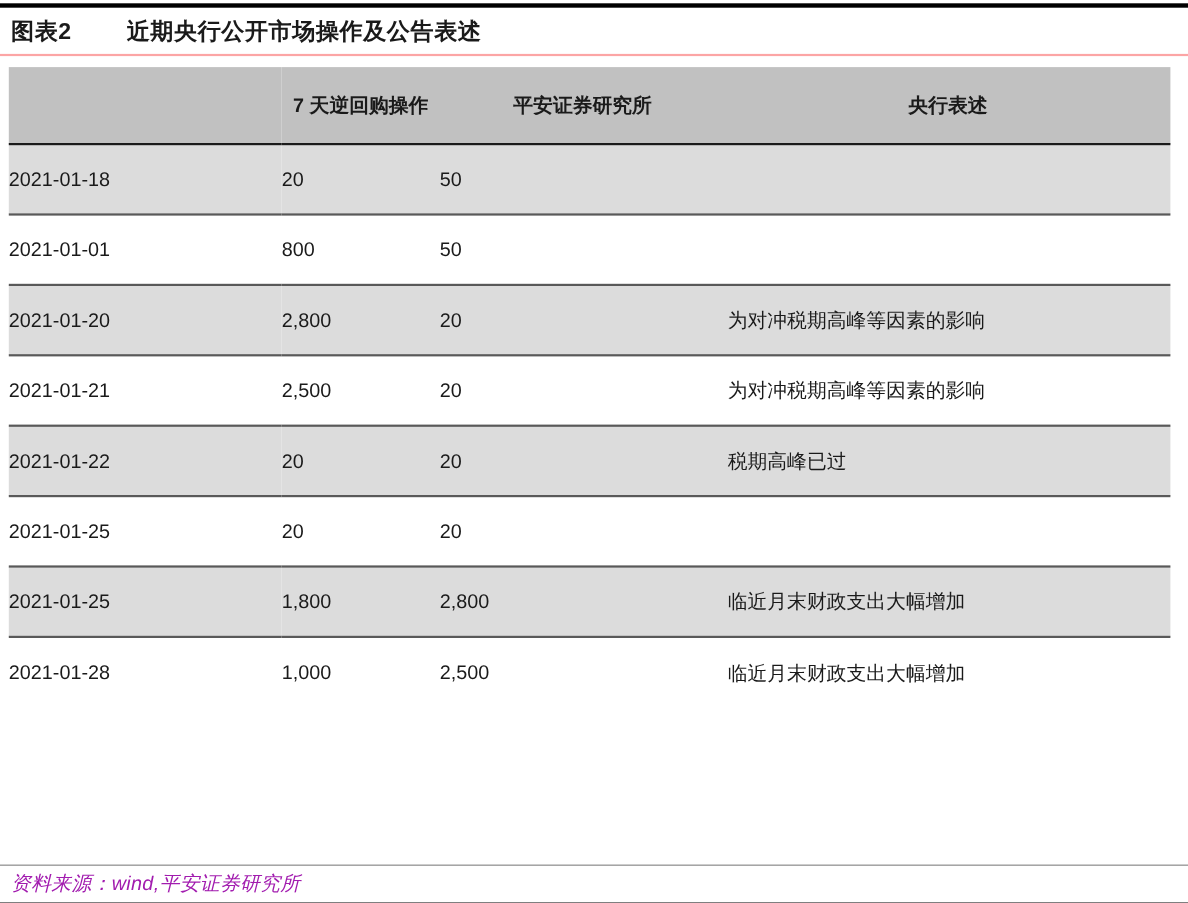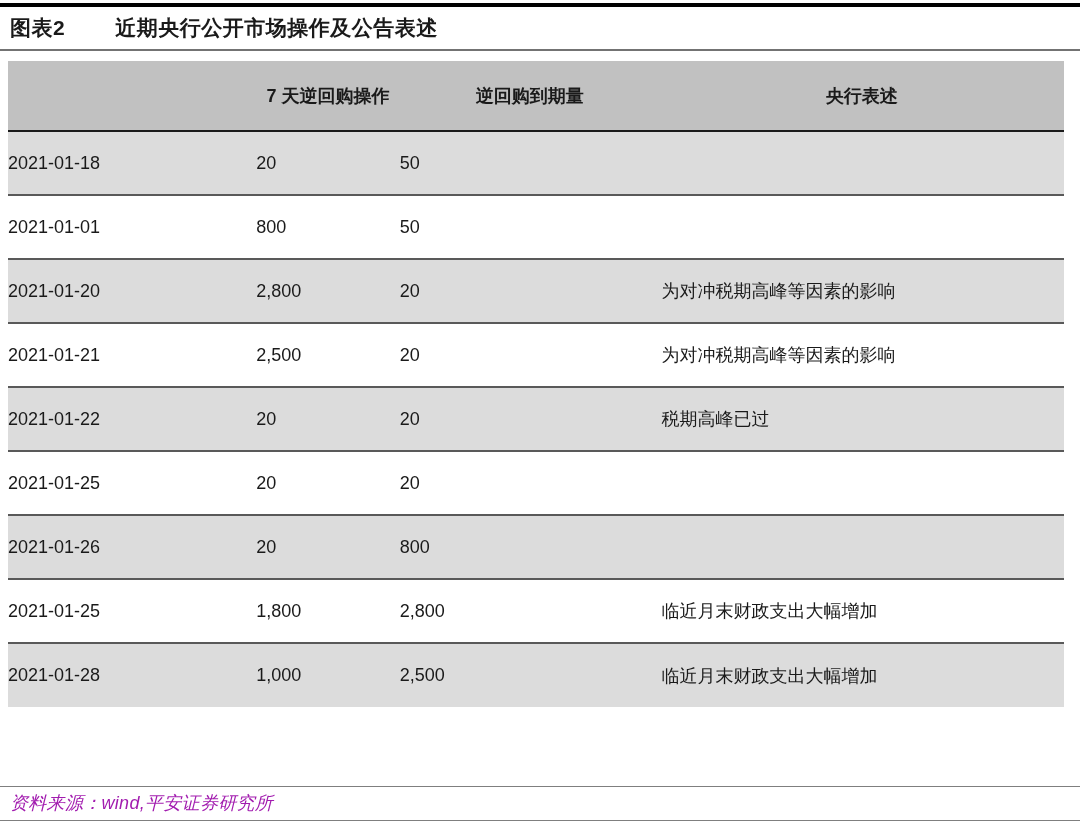--- a/index.html
+++ b/index.html
@@ -11,21 +11,21 @@
     font-family: "Liberation Sans", "DejaVu Sans", sans-serif;
     color: #1a1a1a;
     overflow: hidden;
   }
   .page { width: 1080px; height: 821px; background: #fff; }
 
   
   .figure-header {
     margin-top: 3px;
     border-top: 4px solid #000;
-    border-bottom: 2px solid #737373;
+    border-bottom: 2px solid #fca5a5;
     padding: 7px 0 7px 10px;
     display: flex;
     align-items: center;
   }
   .fig-label {
     font-weight: bold;
     font-size: 21px;
     letter-spacing: 0.5px;
     white-space: nowrap;
   }
@@ -105,21 +105,21 @@
       <colgroup>
         <col class="c1">
           <col class="c2">
           <col class="c3">
           <col class="c4">
       </colgroup>
       <thead>
         <tr>
           <th></th>
           <th>7 天逆回购操作</th>
-          <th>逆回购到期量</th>
+          <th>平安证券研究所</th>
           <th>央行表述</th>
         </tr>
       </thead>
       <tbody>
       <tr>
             <td class="cell-center">2021-01-18</td>
             <td class="cell-center">20</td>
             <td class="cell-center">50</td>
             <td class="cell-left"></td>
           </tr>
@@ -147,26 +147,20 @@
             <td class="cell-center">20</td>
             <td class="cell-left">税期高峰已过</td>
           </tr>
           <tr>
             <td class="cell-center">2021-01-25</td>
             <td class="cell-center">20</td>
             <td class="cell-center">20</td>
             <td class="cell-left"></td>
           </tr>
           <tr>
-            <td class="cell-center">2021-01-26</td>
-            <td class="cell-center">20</td>
-            <td class="cell-center">800</td>
-            <td class="cell-left"></td>
-          </tr>
-          <tr>
             <td class="cell-center">2021-01-25</td>
             <td class="cell-center">1,800</td>
             <td class="cell-center">2,800</td>
             <td class="cell-left">临近月末财政支出大幅增加</td>
           </tr>
           <tr>
             <td class="cell-center">2021-01-28</td>
             <td class="cell-center">1,000</td>
             <td class="cell-center">2,500</td>
             <td class="cell-left">临近月末财政支出大幅增加</td>

